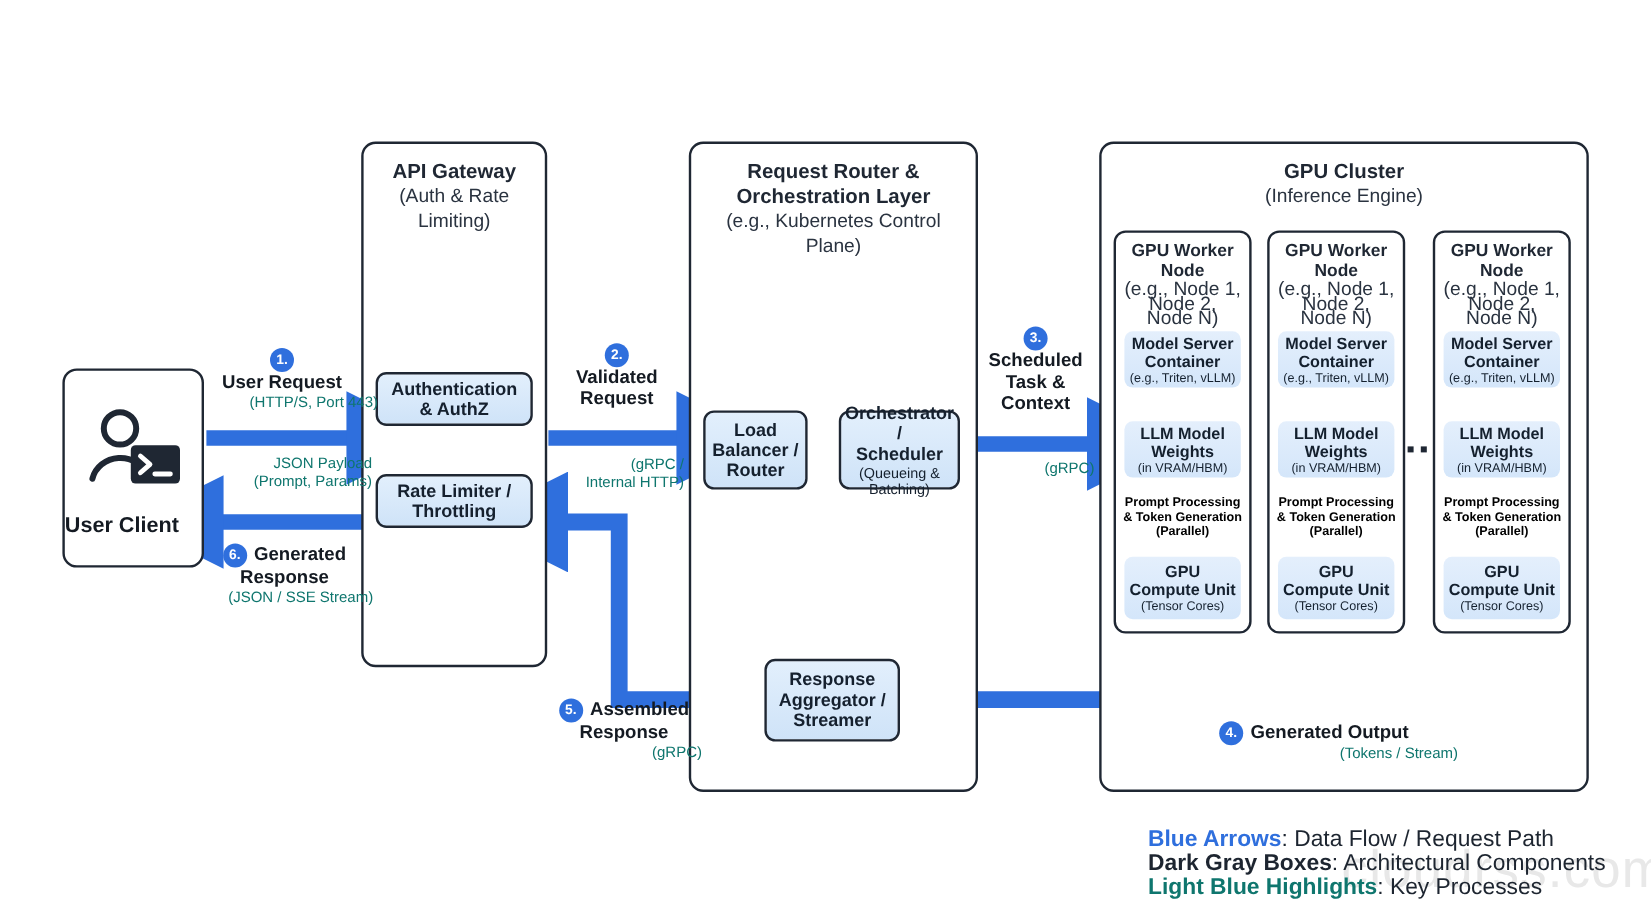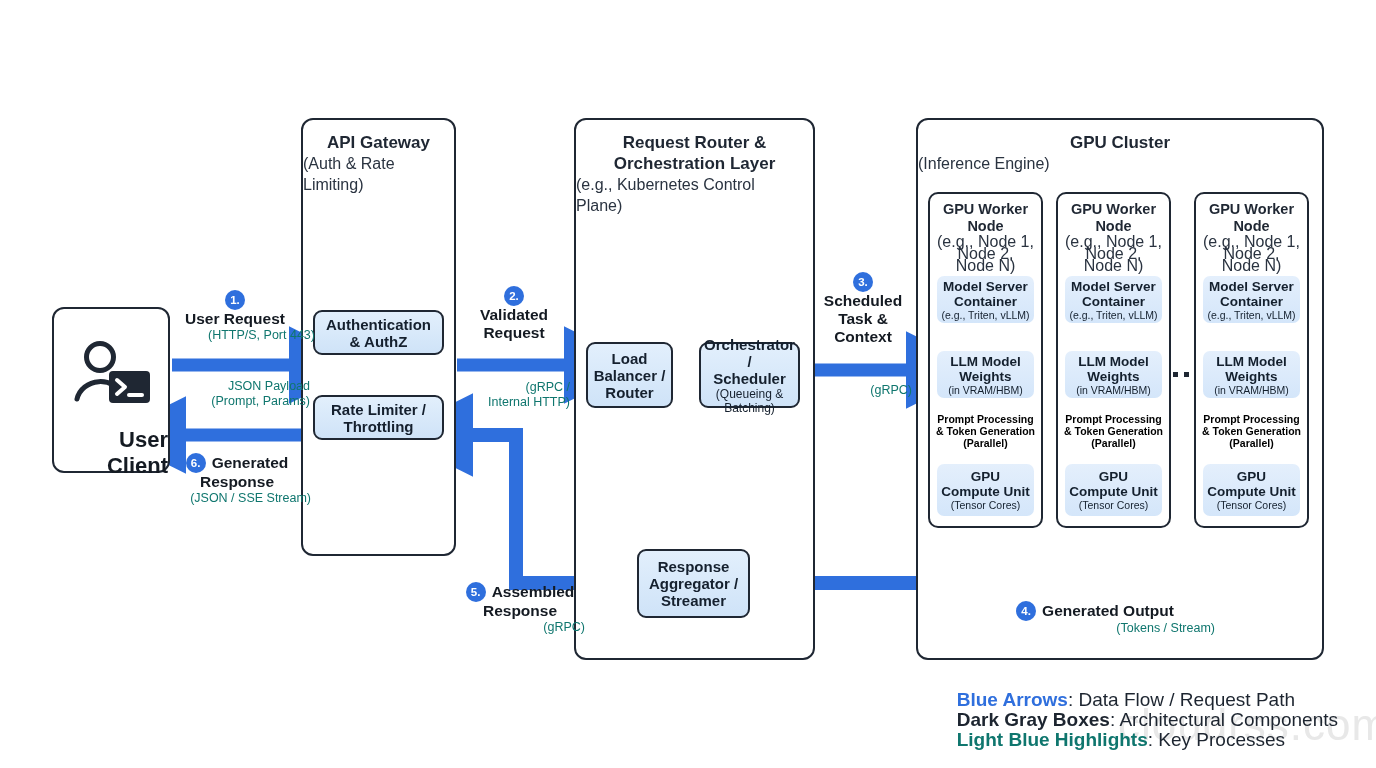--- a/index.html
+++ b/index.html
@@ -25,21 +25,21 @@
     background: #ffffff;
     border: 2px solid #1f2733;
     border-radius: 12px;
   }
   .container-title {
     text-align: center; color: #1f2733;
     font-weight: bold; font-size: 17px; line-height: 21px;
     padding-top: 12px;
   }
   .container-sub {
-    text-align: left; color: #2a3340;
+    text-align: center; color: #2a3340;
     font-weight: normal; font-size: 16px; line-height: 21px;
   }
 
   
   .lb-box {
     position: absolute;
     background: linear-gradient(180deg, #e2effc 0%, #cfe3f8 100%);
     border: 2px solid #1f2733;
     border-radius: 9px;
     display: flex; flex-direction: column;
@@ -93,22 +93,22 @@
   .step-sub {
     font-weight: normal; font-size: 12.5px; line-height: 15px; color: #0f766e; text-align: right;
   }
   .inline-row { display: flex; align-items: center; justify-content: center; gap: 6px; }
 
   
   #arrows { position: absolute; left: 0; top: 0; width: 1376px; height: 768px; }
 
   
   .client-label {
-    position: absolute; text-align: right; width: 100%;
-    font-weight: bold; font-size: 22px; color: #141a22;
+    position: absolute; text-align: left; width: 100%;
+    font-weight: bold; font-size: 18px; color: #141a22;
   }
 
   
   .ellipsis {
     position: absolute; display: flex; gap: 6px; align-items: center;
   }
   .ellipsis i { width: 5px; height: 5px; background: #1f2733; display: block; }
 
   
   .legend { position: absolute; right: 38px; top: 690px; text-align: left; }

